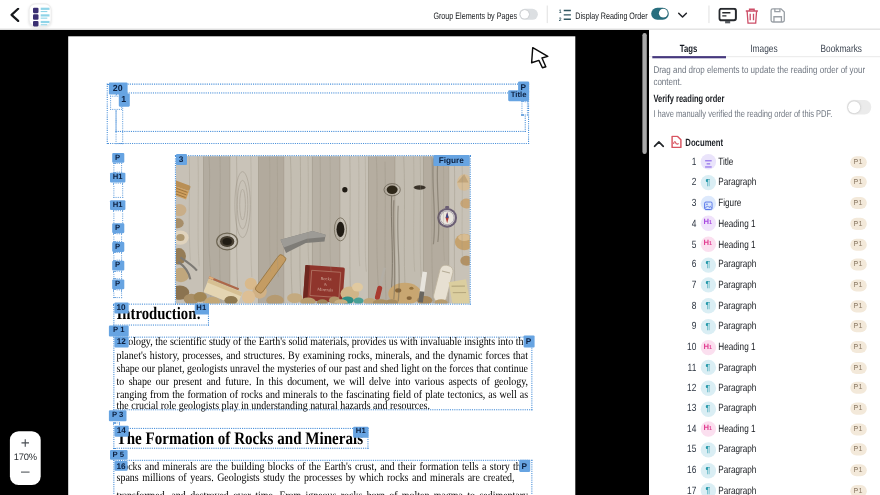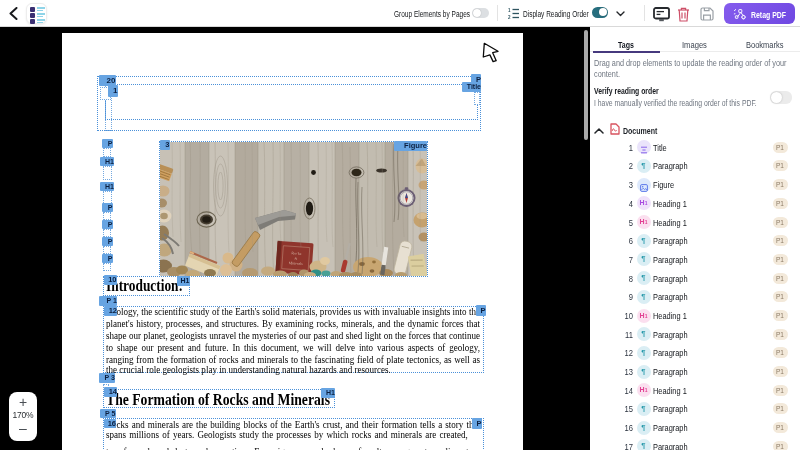--- a/index.html
+++ b/index.html
@@ -10,21 +10,21 @@
 .tb { position:absolute; }
 .vdiv { position:absolute; top:5px; height:16px; width:1px; background:#e3e3e3; }
 .toggle { position:absolute; border-radius:6px; }
 .knob { position:absolute; background:#fff; border-radius:50%; box-shadow:0 0 1px rgba(0,0,0,.35); }
 
 #canvas { position:absolute; left:0; top:27px; width:590px; height:423px; background:#000; overflow:hidden; }
 #page { position:absolute; left:62px; top:6px; width:461px; height:500px; background:#fff; }
 #sbthumb { position:absolute; left:584px; top:3px; width:4px; height:110px; background:#a9a9a9; border-radius:2px; }
 #zoomw { position:absolute; left:9px; top:365px; width:28px; height:49px; background:#fff; border-radius:8px; box-shadow:0 1px 4px rgba(0,0,0,.3); text-align:center; }
 
-.tag { position:absolute; background:#67a4e2; color:#0c2040; font-weight:bold; font-size:7.5px; line-height:10px; text-align:right; border-radius:1px; white-space:nowrap; z-index:6; }
+.tag { position:absolute; background:#67a4e2; color:#0c2040; font-weight:bold; font-size:7.5px; line-height:10px; text-align:center; border-radius:1px; white-space:nowrap; z-index:6; }
 .dbox { position:absolute; border:1px dotted #4a90d9; z-index:4; }
 .wbox { position:absolute; background:#fff; border:1px dotted #74a9e0; z-index:5; }
 .ser { font-family:"Liberation Serif",serif; color:#000; }
 .pline { position:absolute; font-family:"Liberation Serif",serif; font-size:10.4px; line-height:11.8px; color:#000; white-space:nowrap; text-align:justify; text-align-last:justify; width:430px; transform:scaleX(0.8698); transform-origin:0 0; z-index:5; }
 .t { position:absolute; white-space:nowrap; transform-origin:0 0; }
 
 #panel { position:absolute; left:590px; top:27px; width:210px; height:423px; background:#fff; overflow:hidden; }
 .rowitem { position:absolute; left:0; width:210px; height:19px; }
 .rnum { position:absolute; right:167px; top:4px; width:22px; text-align:right; font-size:9.5px; color:#2c3440; transform:scaleX(0.8); transform-origin:100% 0; }
 .ricon { position:absolute; left:46.5px; top:2.5px; width:14px; height:14px; border-radius:50%; text-align:center; }
@@ -91,34 +91,20 @@
   </svg>
 
   <svg class="tb" style="left:700px;top:7px" width="14" height="14" viewBox="0 0 14 14">
     <g stroke="#9aa0a6" stroke-width="1.2" fill="none">
     <path d="M1 2.5 A1.5 1.5 0 0 1 2.5 1 H10 L13 4 V11.5 A1.5 1.5 0 0 1 11.5 13 H2.5 A1.5 1.5 0 0 1 1 11.5 Z"></path>
     <path d="M3.6 13 V8.2 H10.4 V13"></path>
     <path d="M4.4 1 V3.6 H9 V1"></path>
     </g>
   </svg>
 
-  <div class="tb" style="left:724px;top:3px;width:71px;height:21px;background:linear-gradient(135deg,#855ced,#6f48e2);border-radius:6px;">
-    <svg style="position:absolute;left:9px;top:5px" width="13" height="12" viewBox="0 0 13 12">
-      <g stroke="#fff" stroke-width="0.95" fill="none">
-        <path d="M1.1 2.9 L3 1.3"></path>
-            <path d="M0.9 6 L2.4 5.7"></path>
-        <rect x="5.8" y="1.6" width="3" height="3" rx="0.5"></rect>
-        <rect x="9" y="7.6" width="3" height="3" rx="0.5" transform="rotate(45 10.5 9.1)"></rect>
-        <path d="M4.6 8.8 L7.2 5.2"></path>
-            <path d="M8 4.4 L9.8 7.3"></path>
-        <rect x="2.4" y="7.8" width="2.5" height="2.5" rx="0.4"></rect>
-      </g>
-    </svg>
-    <div class="t" style="left:27px;top:6px;font-size:9.5px;font-weight:bold;color:#fff;transform:scaleX(0.73);">Retag PDF</div>
-  </div>
 </div>
 
 <div id="canvas">
   <div id="page">
 
     <div class="dbox" style="left:35px;top:43px;width:384px;height:55px;"></div>
     <div class="dbox" style="left:43px;top:51px;width:373px;height:36px;"></div>
     <div class="dbox" style="left:43px;top:51px;width:7px;height:47px;border-color:#74a9e0;"></div>
     <div class="tag" style="left:36.5px;top:42px;width:17px;height:11px;line-height:11px;font-size:8px;">20</div>
     <div class="wbox" style="left:38px;top:54px;width:11px;height:13px;"></div>

